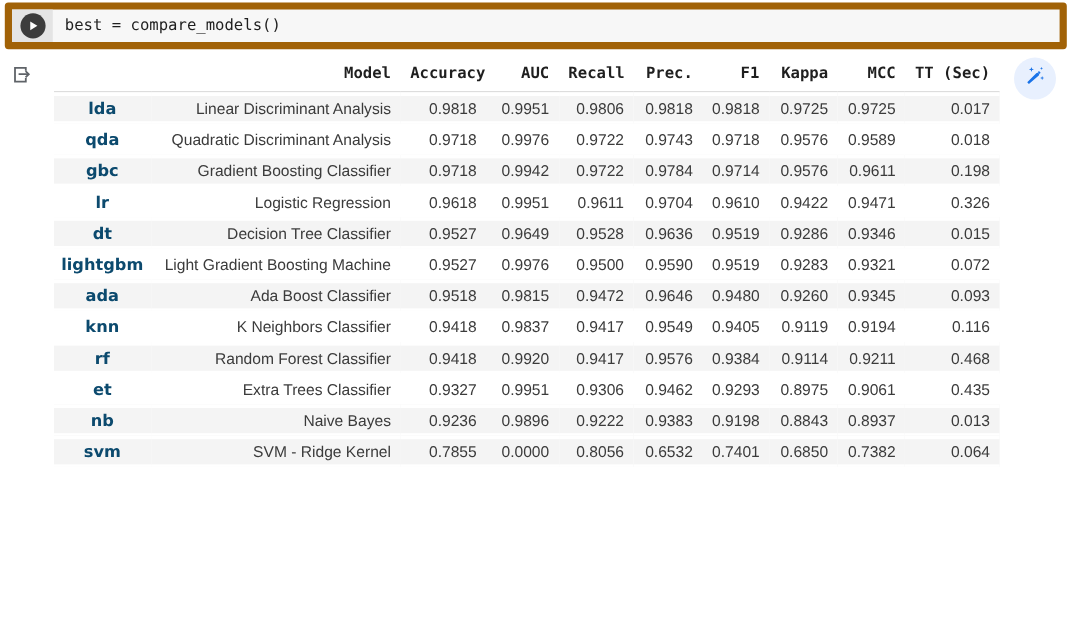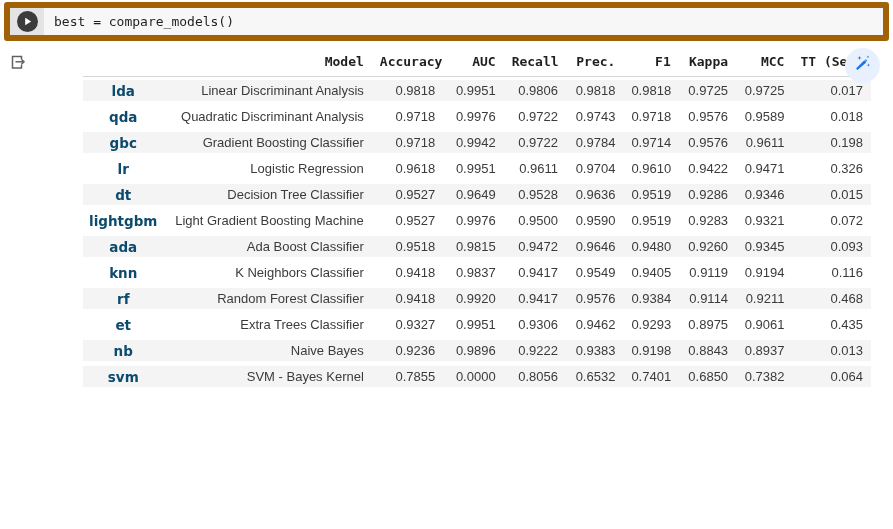--- a/index.html
+++ b/index.html
@@ -14,21 +14,21 @@
   .run-button { width:21px; height:21px; border-radius:50%; background:#3c3c3c;
                 display:flex; align-items:center; justify-content:center; cursor:pointer; }
   .run-button svg { display:block; }
   .code-line { display:flex; align-items:center; padding-left:10px;
                font-family:"DejaVu Sans Mono","Liberation Mono",monospace;
                font-size:13px; color:#1f1f1f; white-space:pre; }
 
   
   .output-row { display:flex; margin-top:5px; }
   .output-gutter { width:45px; flex:none; padding:7px 0 0 9px; }
-  .output-content { flex:1; position:relative;margin-left:38px; }
+  .output-content { flex:1; position:relative; }
 
   
   table { border-collapse:separate; border-spacing:0; table-layout:fixed;
           width:788px; font-size:13px; color:#3b3b3b; }
   thead th { font-family:"DejaVu Sans Mono","Liberation Mono",monospace;
              font-weight:bold; font-size:13px; color:#1f1f1f; text-align:right;
              padding:8px 8px 7px 8px; border-bottom:1px solid #d5d5d5;
              white-space:nowrap; }
   tbody th, tbody td { height:26px; border-top:3px solid #ffffff;
                        border-bottom:2px solid #ffffff; white-space:nowrap;
@@ -229,21 +229,21 @@
               <td>0.9896</td>
               <td>0.9222</td>
               <td>0.9383</td>
               <td>0.9198</td>
               <td>0.8843</td>
               <td>0.8937</td>
               <td>0.013</td>
             </tr>
             <tr class="stripe">
               <th class="row-index">svm</th>
-              <td>SVM - Bayes Kernel</td>
+              <td>SVM - Ridge Kernel</td>
               <td>0.7855</td>
               <td>0.0000</td>
               <td>0.8056</td>
               <td>0.6532</td>
               <td>0.7401</td>
               <td>0.6850</td>
               <td>0.7382</td>
               <td>0.064</td>
             </tr>
           </tbody>

